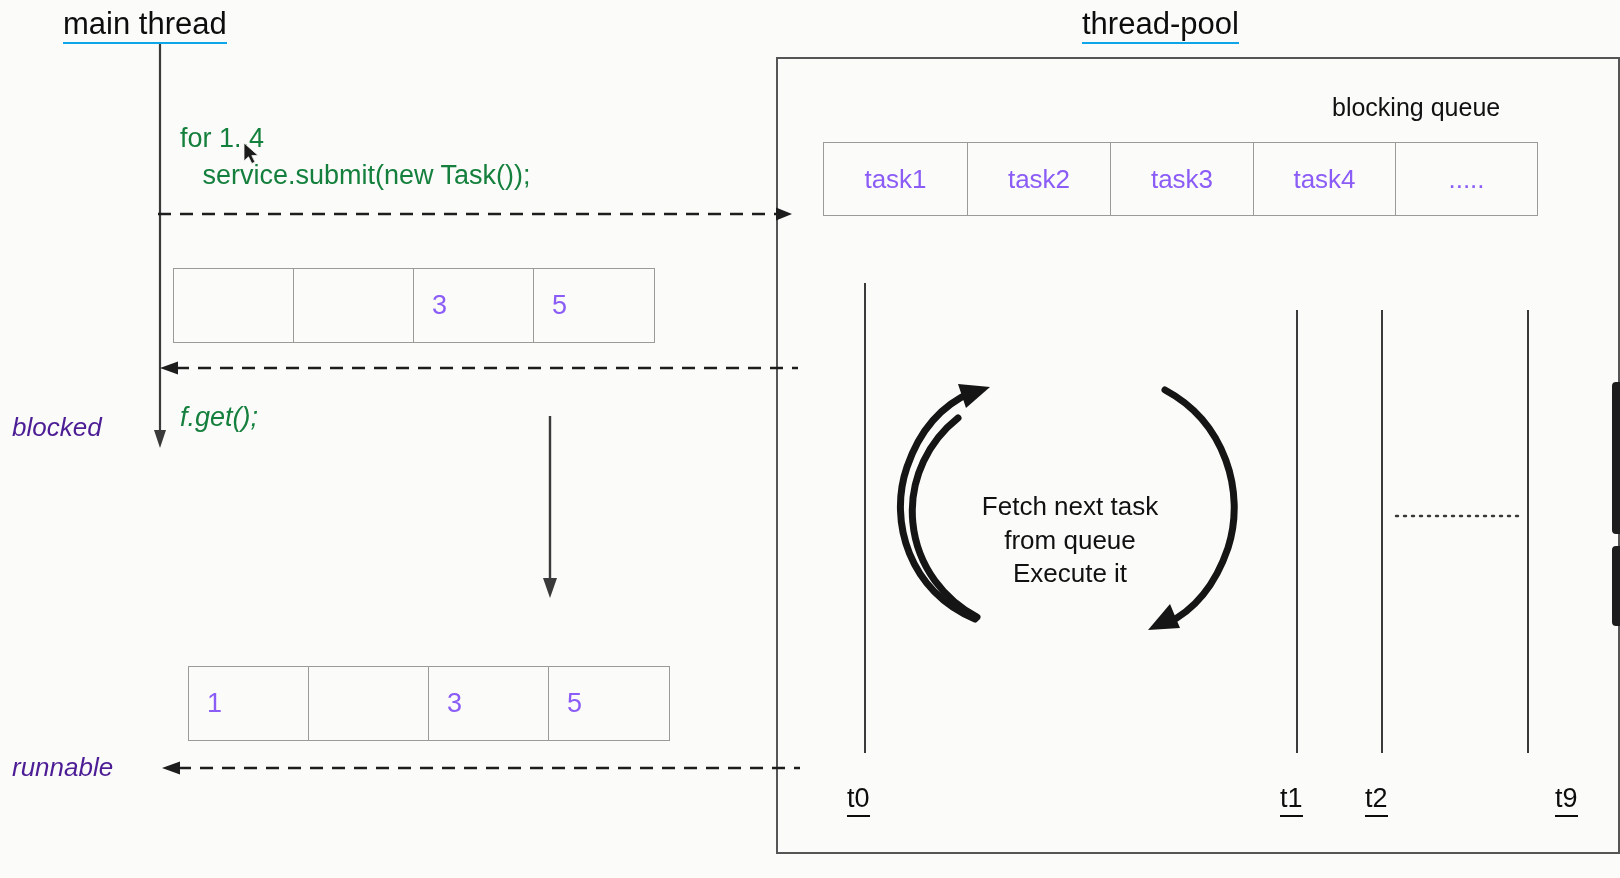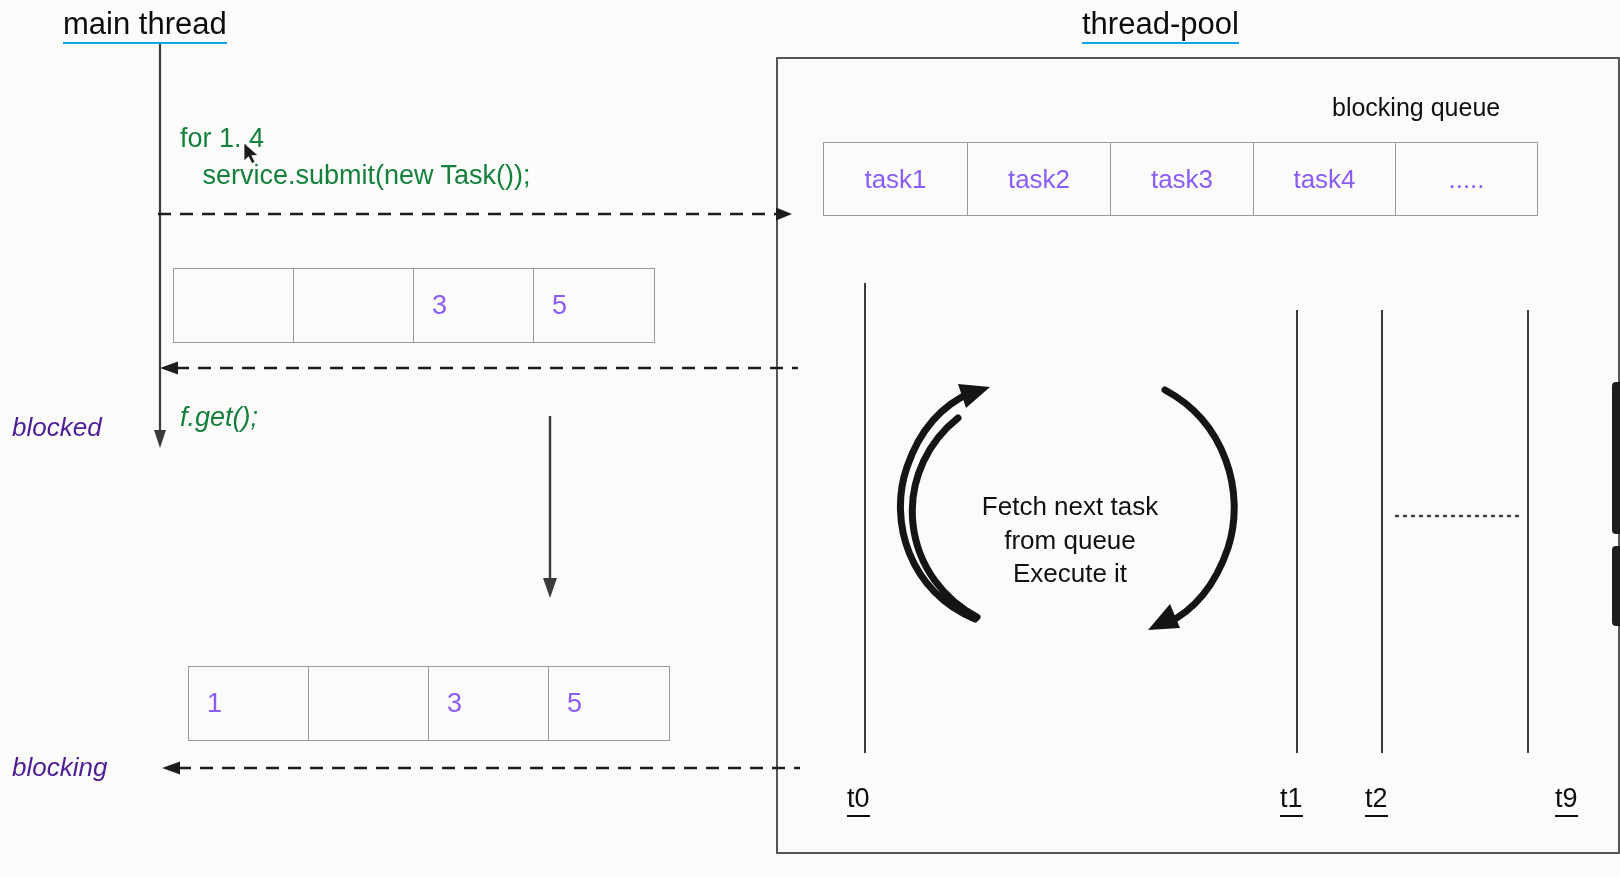--- a/index.html
+++ b/index.html
@@ -171,21 +171,21 @@
       <span></span>
     </div>
     <div class="cell vcell" style="width:120px;height:75px;">
       <span>3</span>
     </div>
     <div class="cell vcell" style="width:122px;height:75px;">
       <span>5</span>
     </div>
   </div>
 
-  <div class="abs state-label" style="left:12px; top:752px;">blocking</div>
+  <div class="abs state-label" style="left:12px; top:752px;">runnable</div>
 
   <svg class="abs" style="left:160px; top:757px;" width="640" height="22">
     <line x1="18" y1="11" x2="640" y2="11" stroke="#1d1d1d" stroke-width="2.4" stroke-dasharray="13,9"></line>
     <polygon points="2,11 20,4.5 20,17.5" fill="#1d1d1d"></polygon>
   </svg>
 
   <div class="abs plain-label" style="left:1332px; top:93px;">blocking queue</div>
 
   <div class="abs cellrow" style="left:823px; top:142px;">
     <div class="cell qcell" style="width:144px;height:74px;">

